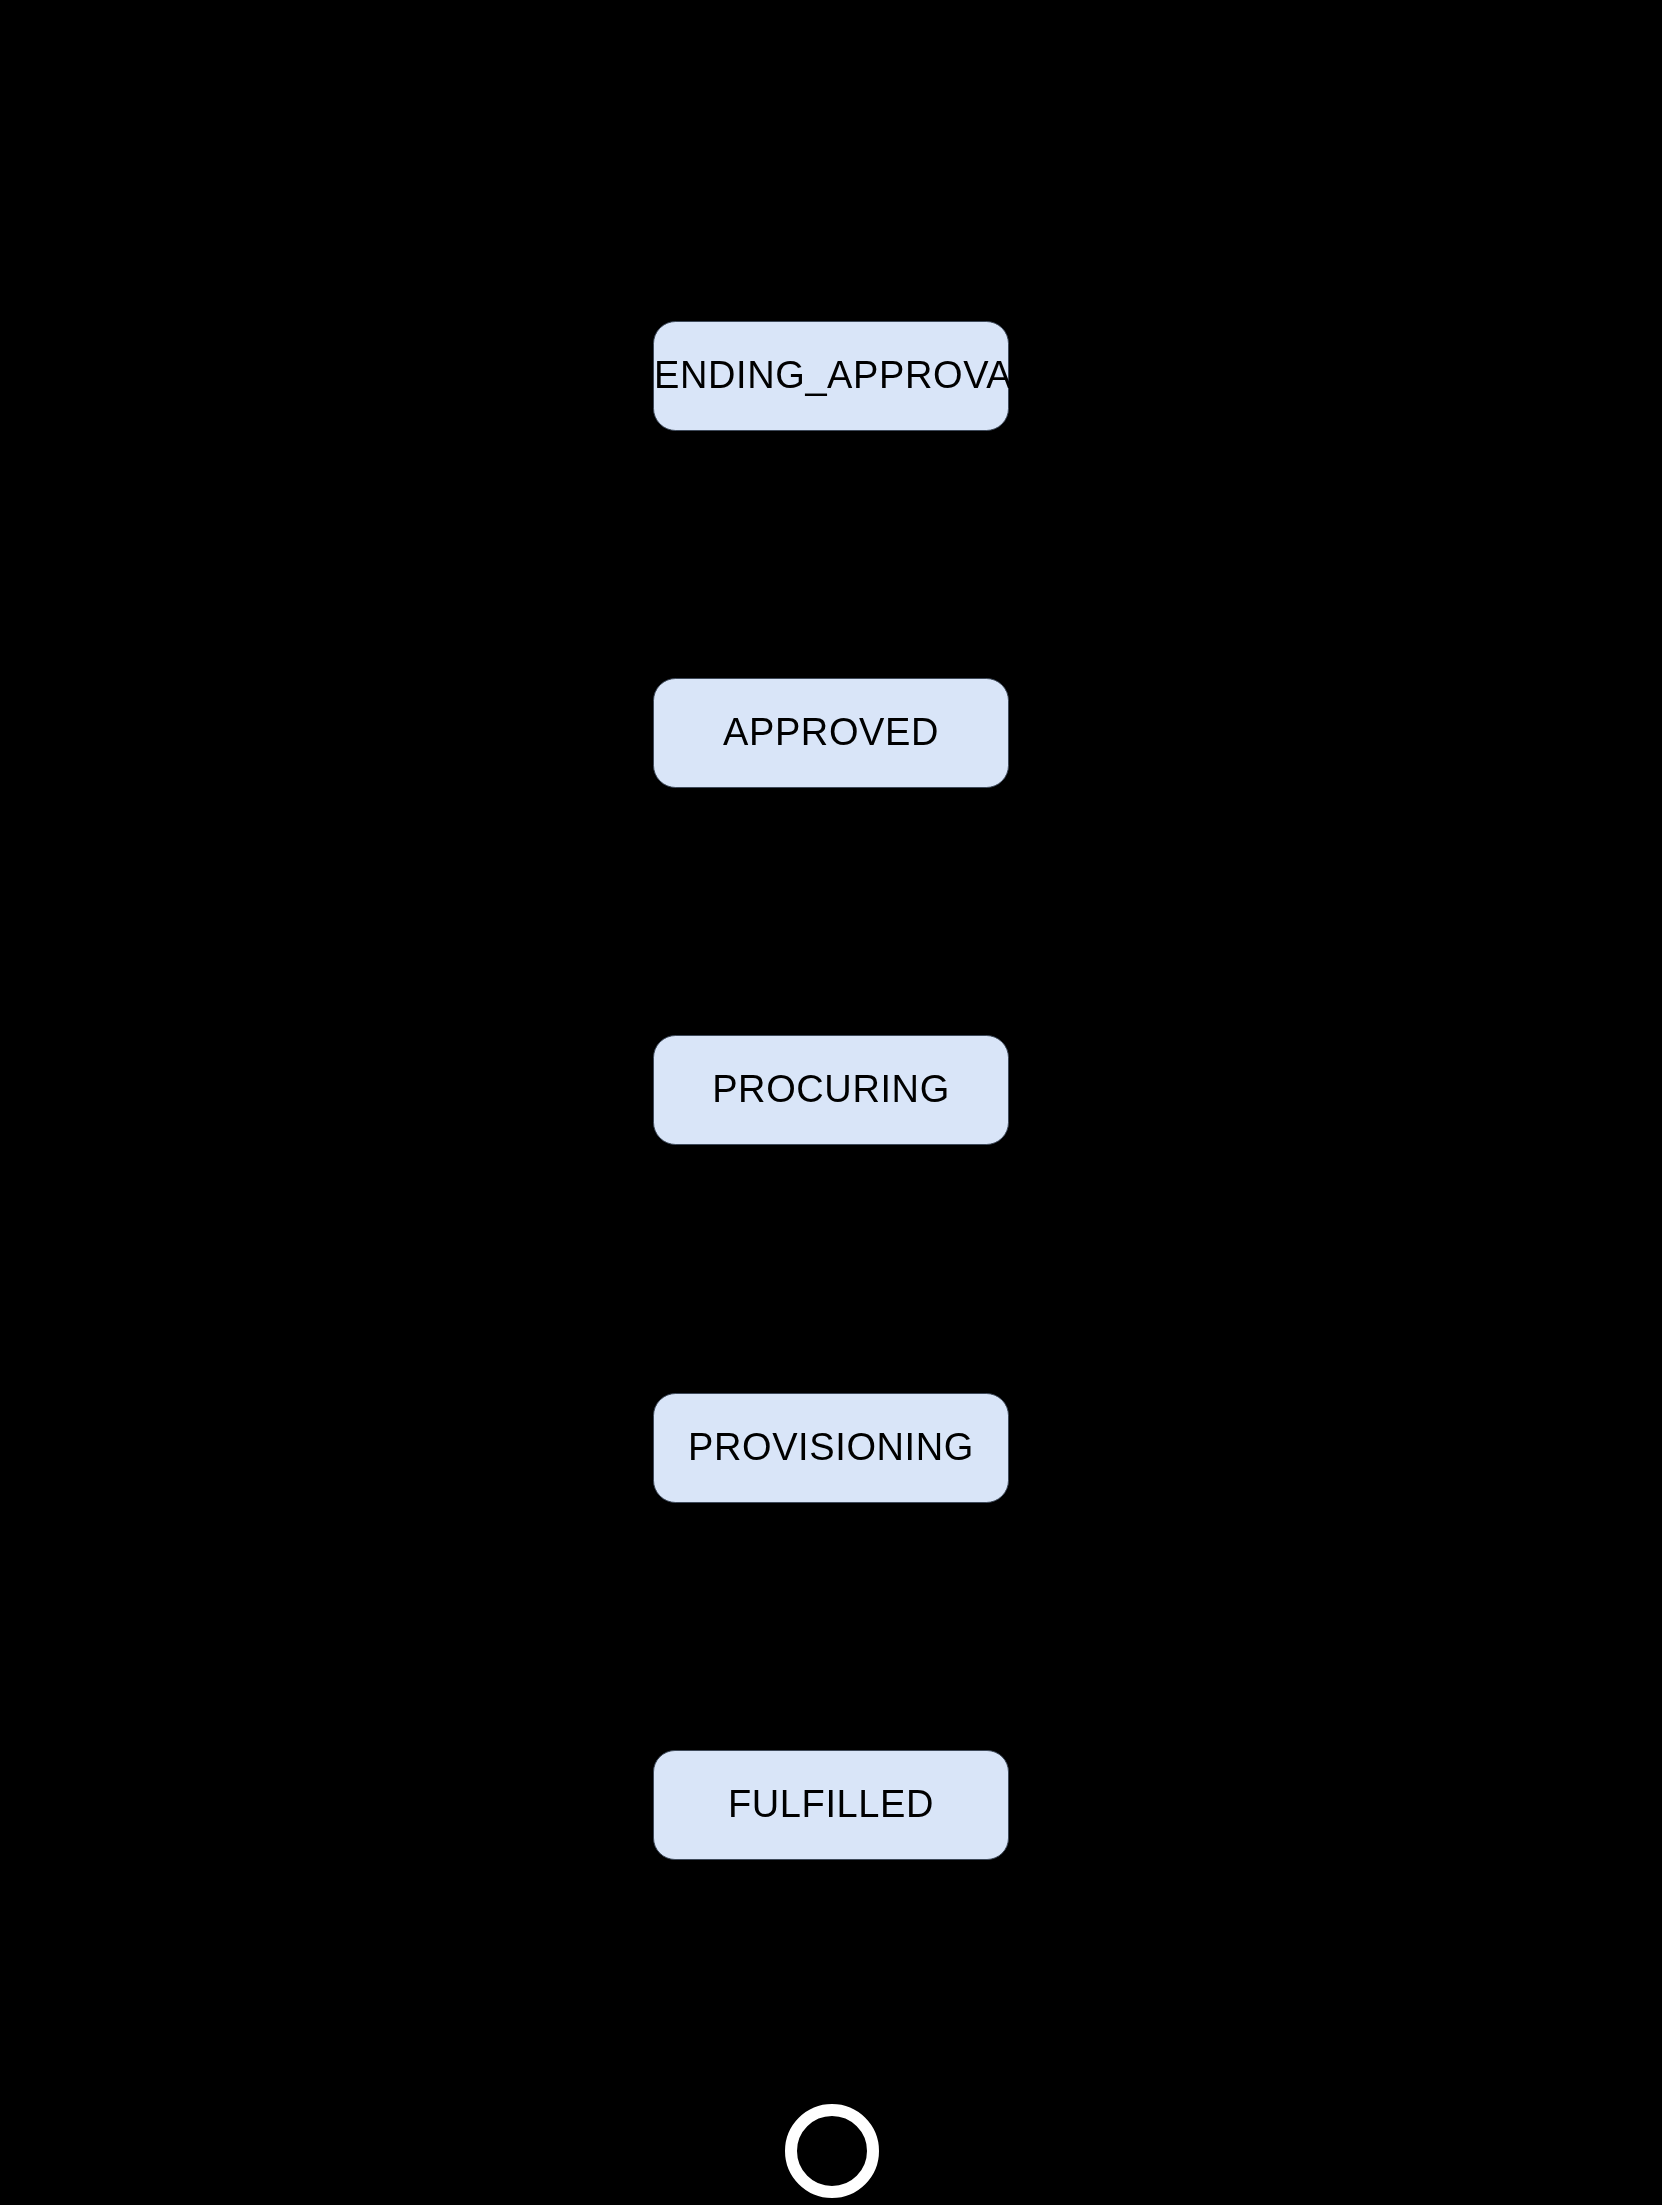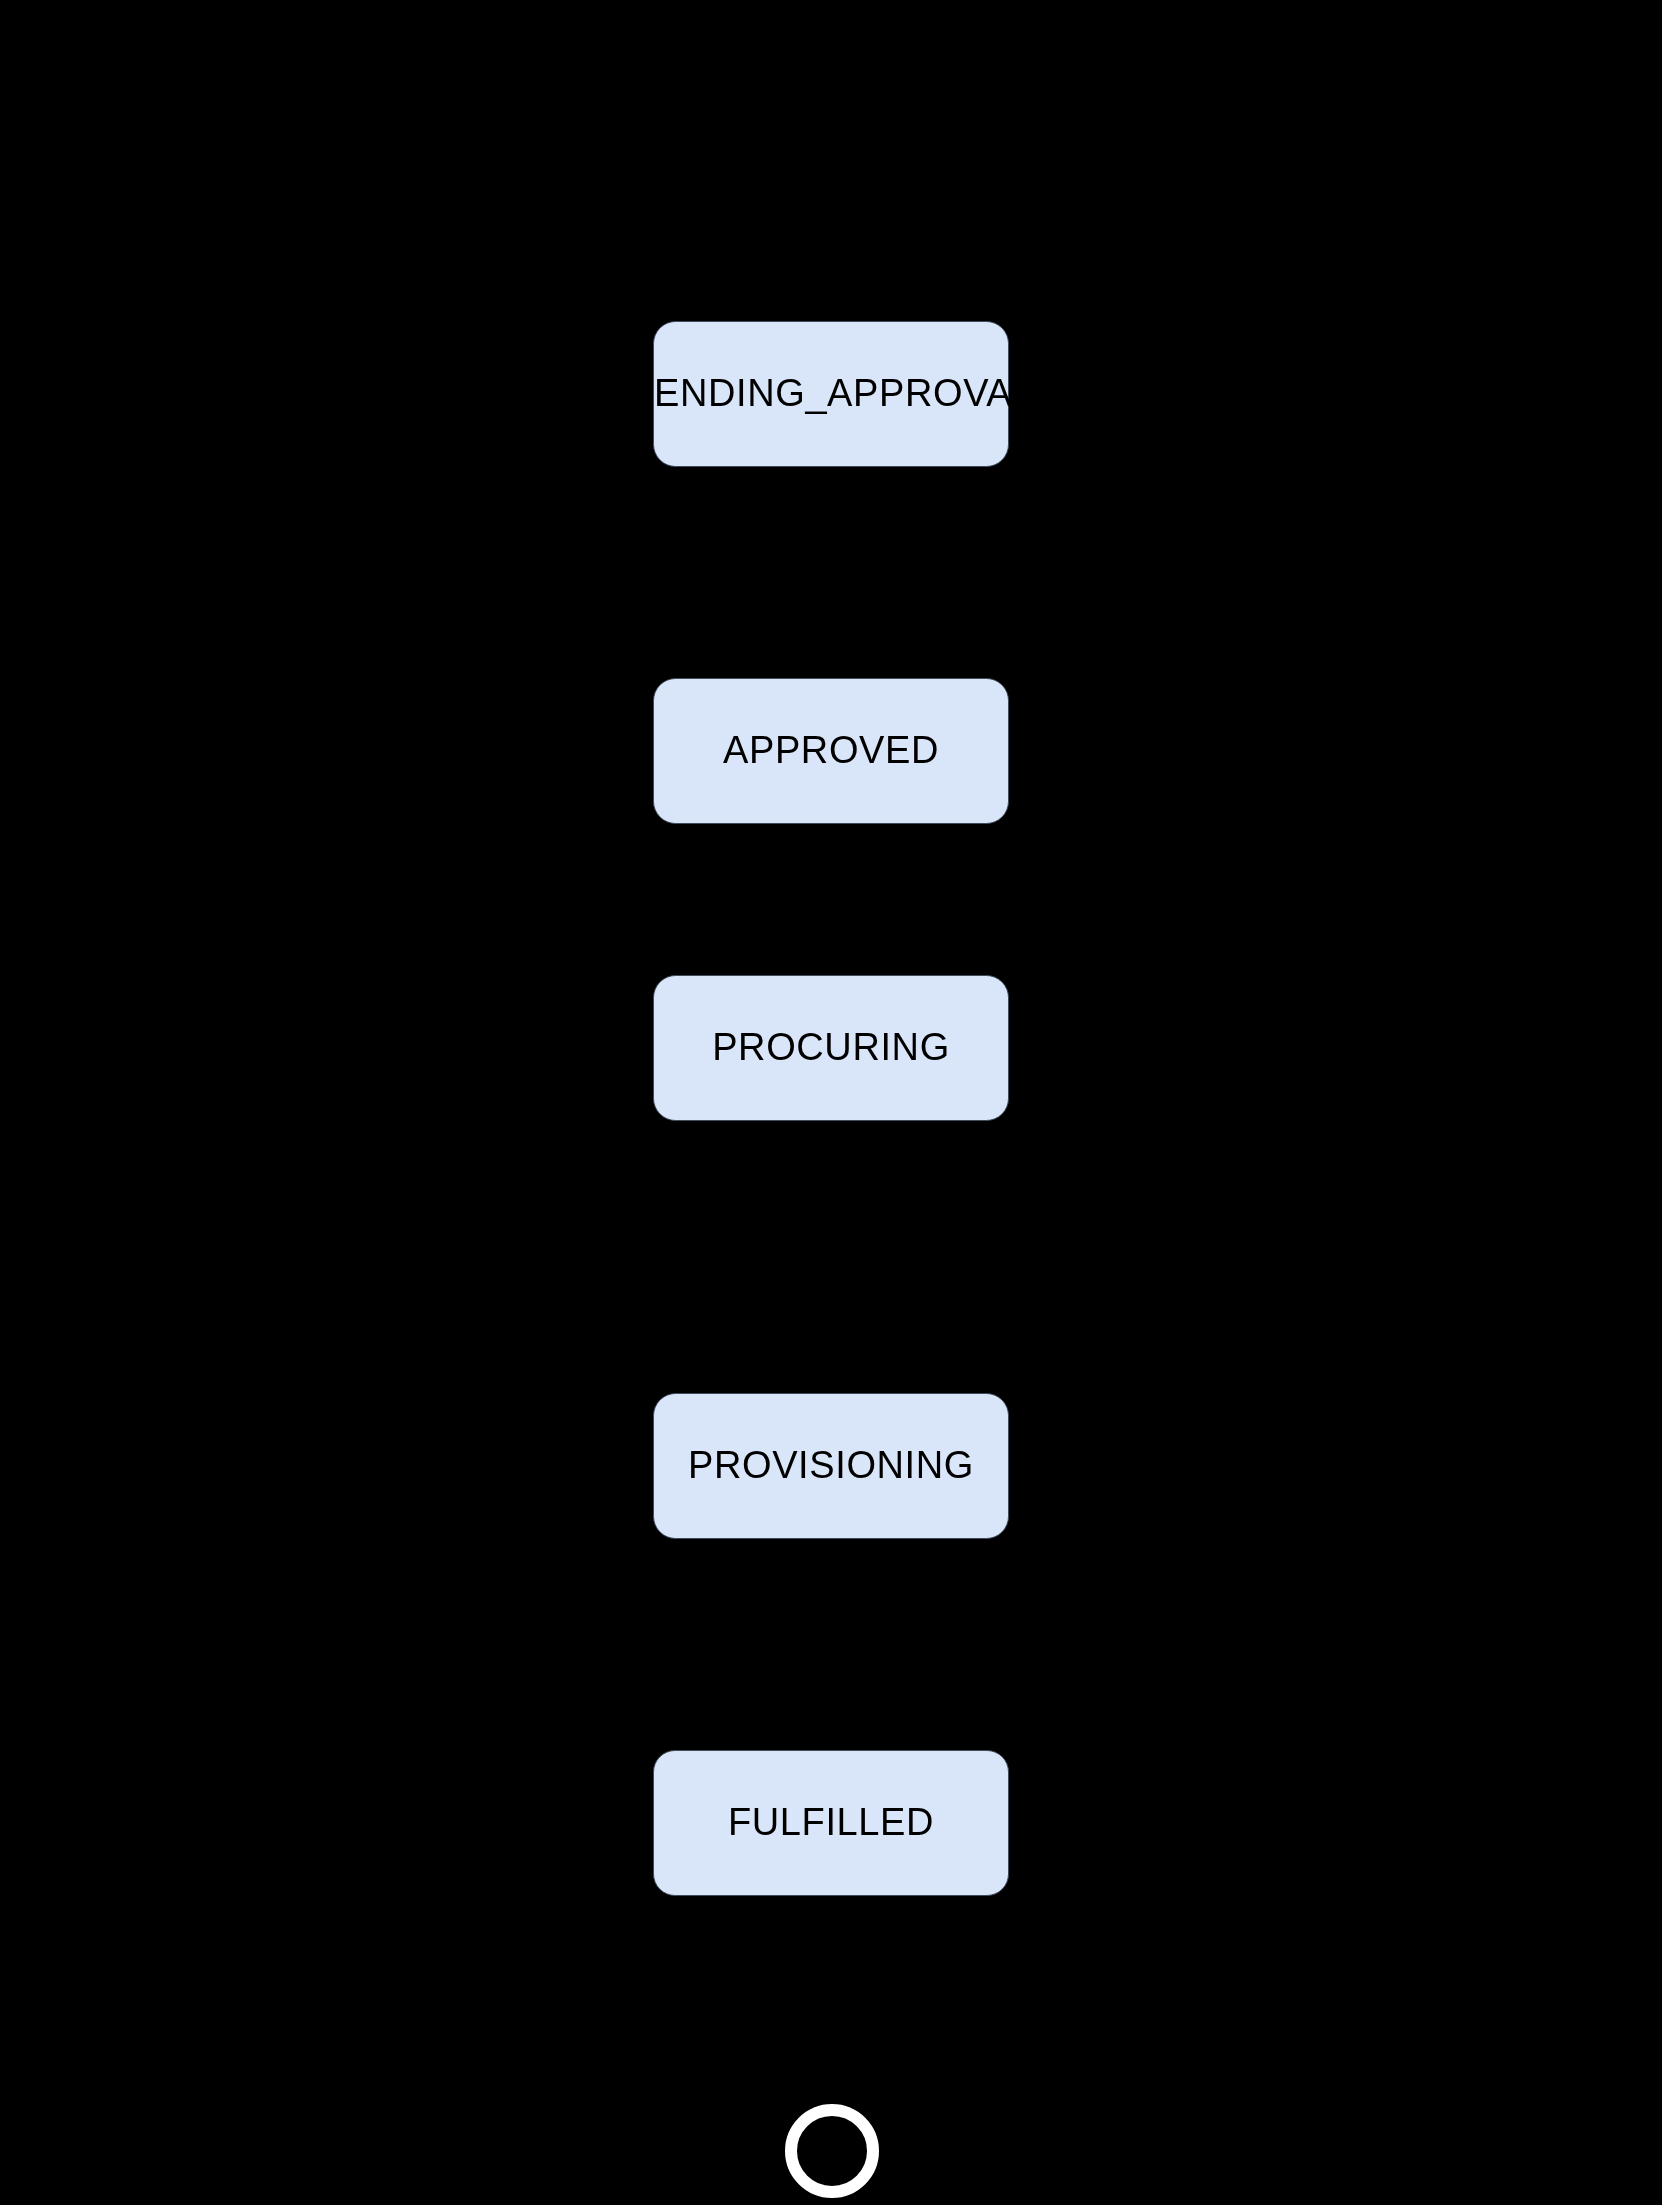--- a/index.html
+++ b/index.html
@@ -12,40 +12,40 @@
     width: 1662px;
     height: 2205px;
     background: var(--bg, #000000);
     overflow: hidden;
     font-family: "Liberation Sans", "DejaVu Sans", sans-serif;
   }
   .state-node {
     position: absolute;
     left: 653px;
     width: 356px;
-    height: 146px;
+    height: 110px;
     box-sizing: border-box;
     background: var(--node-fill, #d9e5f8);
     border: 1.8px solid var(--node-border, #3f4a5a);
     border-radius: 22.6px;
     display: flex;
     align-items: center;
     justify-content: center;
   }
   .state-label {
     color: var(--node-text, #000000);
     font-size: 38px;
     letter-spacing: 0.6px;
     white-space: nowrap;
     line-height: 1;
     transform: translateY(-1.2px);
   }
   .node-0 { top: 321px; }
   .node-1 { top: 678px; }
-  .node-2 { top: 975px; }
+  .node-2 { top: 1035px; }
   .node-3 { top: 1393px; align-items: center; }
   .node-4 { top: 1750px; border-radius: 22px; }
   .final-ring {
     position: absolute;
     left: 785px;
     top: 2104px;
     width: 94px;
     height: 94px;
     box-sizing: border-box;
     border: 12px solid var(--ring, #ffffff);

